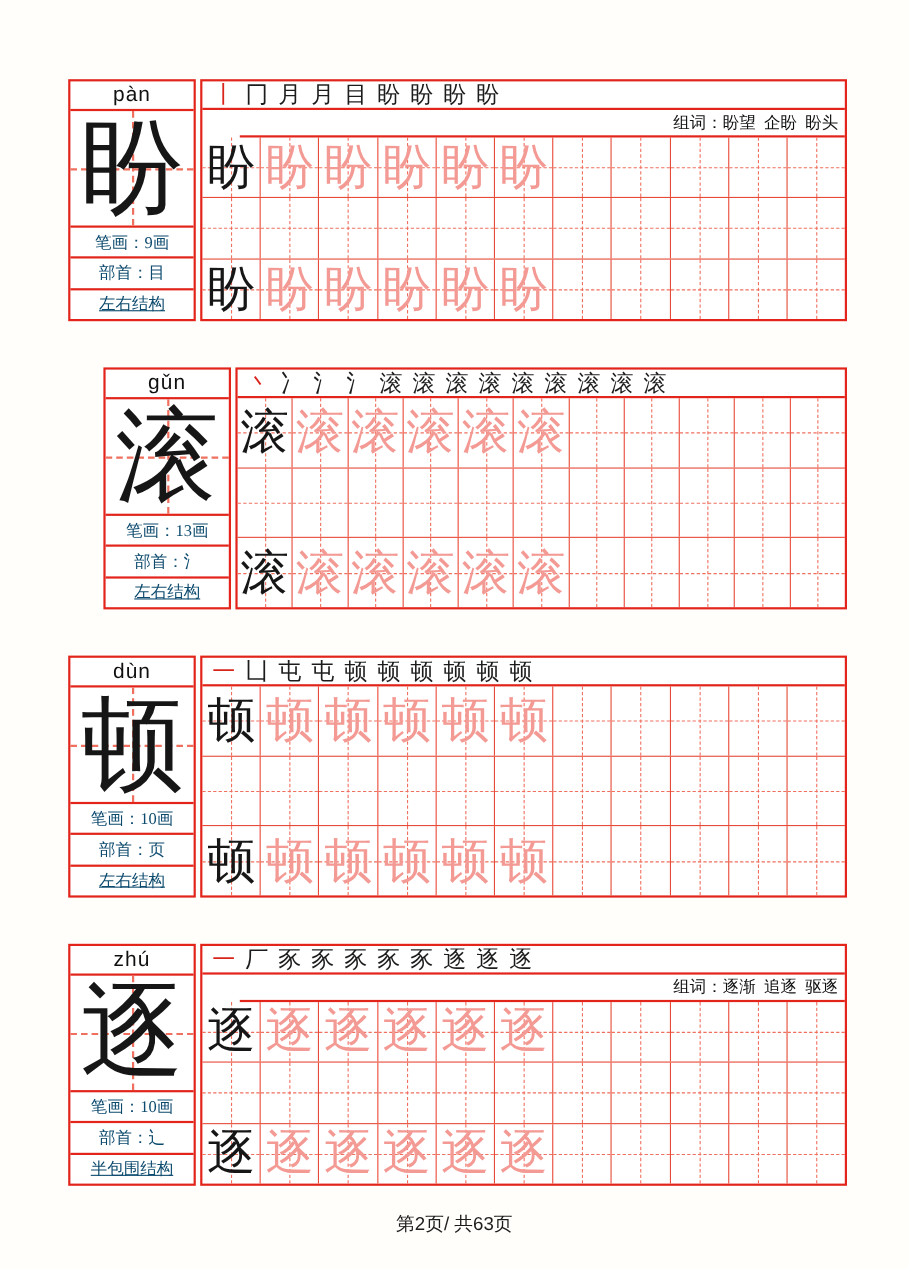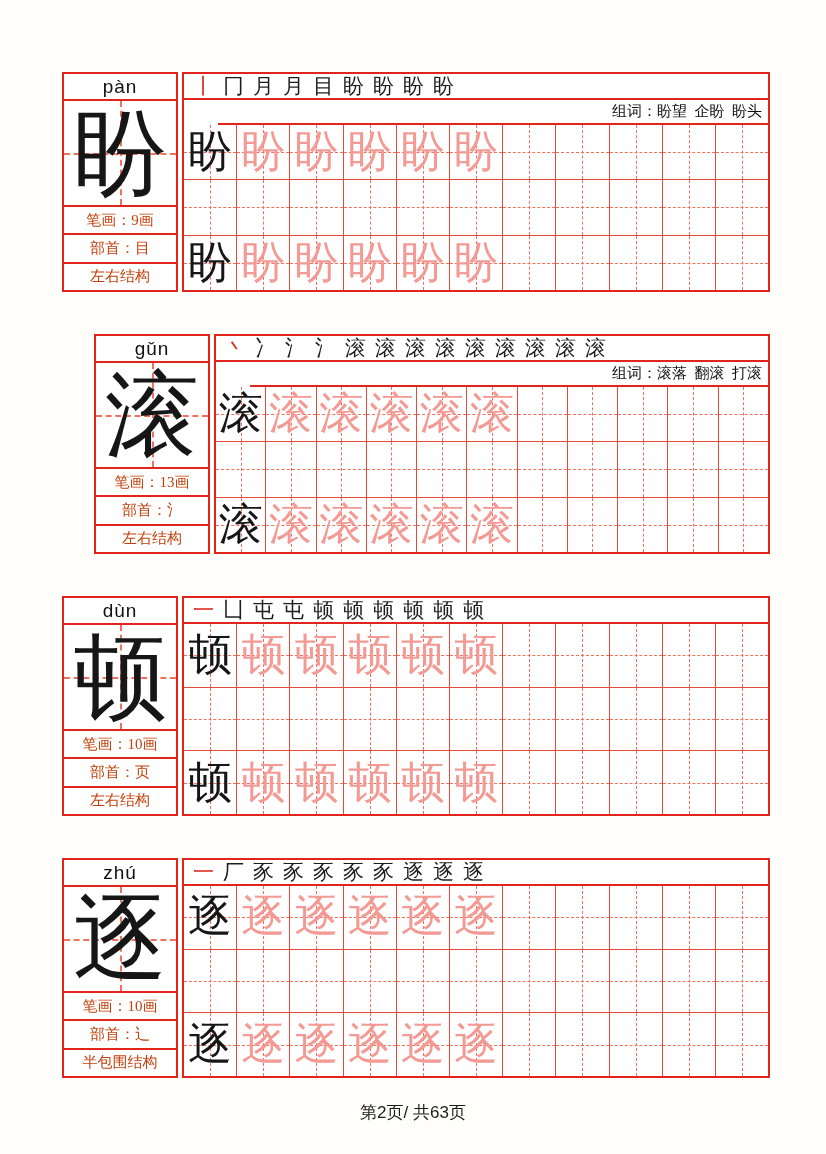--- a/index.html
+++ b/index.html
@@ -51,23 +51,23 @@
   }
   .bigchar{
     position:absolute;inset:0;z-index:1;
     display:flex;align-items:center;justify-content:center;
     font-size:94px;line-height:1;color:var(--ink);
   }
   .info-cell{
     flex:1;
     border-bottom:2px solid var(--red);
     display:flex;align-items:center;justify-content:center;
-    font-size:15px;color:#c2410c;white-space:pre;
-  }
-  .info-cell:last-child{border-bottom:none;}
+    font-size:15px;color:#0c4a6e;white-space:pre;
+  }
+  .info-cell:last-child{border-bottom:none;text-decoration:underline;}
   
   .rightcol{
     flex:1;margin-left:4px;
     border:2px solid var(--red);
     background:#fff;
     display:flex;flex-direction:column;
   }
   .stroke-row{
     height:26px;flex:0 0 26px;
     border-bottom:2px solid var(--red);
@@ -251,23 +251,20 @@
             <span class="stroke-step">滚</span>
             <span class="stroke-step">滚</span>
             <span class="stroke-step">滚</span>
             <span class="stroke-step">滚</span>
             <span class="stroke-step">滚</span>
             <span class="stroke-step">滚</span>
             <span class="stroke-step">滚</span>
             <span class="stroke-step">滚</span>
             <span class="stroke-step">滚</span>
           </div>
-      <div class="zuci-row">
-        <span class="zuci-text">组词：滚落  翻滚  打滚</span>
-      </div>
       <div class="grid">
             <div class="grid-row">
               <div class="cell">
                 <span class="ch model">滚</span>
               </div>
               <div class="cell">
                 <span class="ch trace">滚</span>
               </div>
               <div class="cell">
                 <span class="ch trace">滚</span>
@@ -456,20 +453,23 @@
             <span class="stroke-step">厂</span>
             <span class="stroke-step">豕</span>
             <span class="stroke-step">豕</span>
             <span class="stroke-step">豕</span>
             <span class="stroke-step">豕</span>
             <span class="stroke-step">豕</span>
             <span class="stroke-step">逐</span>
             <span class="stroke-step">逐</span>
             <span class="stroke-step">逐</span>
           </div>
+      <div class="zuci-row">
+        <span class="zuci-text">组词：逐渐  追逐  驱逐</span>
+      </div>
       <div class="grid">
             <div class="grid-row">
               <div class="cell">
                 <span class="ch model">逐</span>
               </div>
               <div class="cell">
                 <span class="ch trace">逐</span>
               </div>
               <div class="cell">
                 <span class="ch trace">逐</span>

